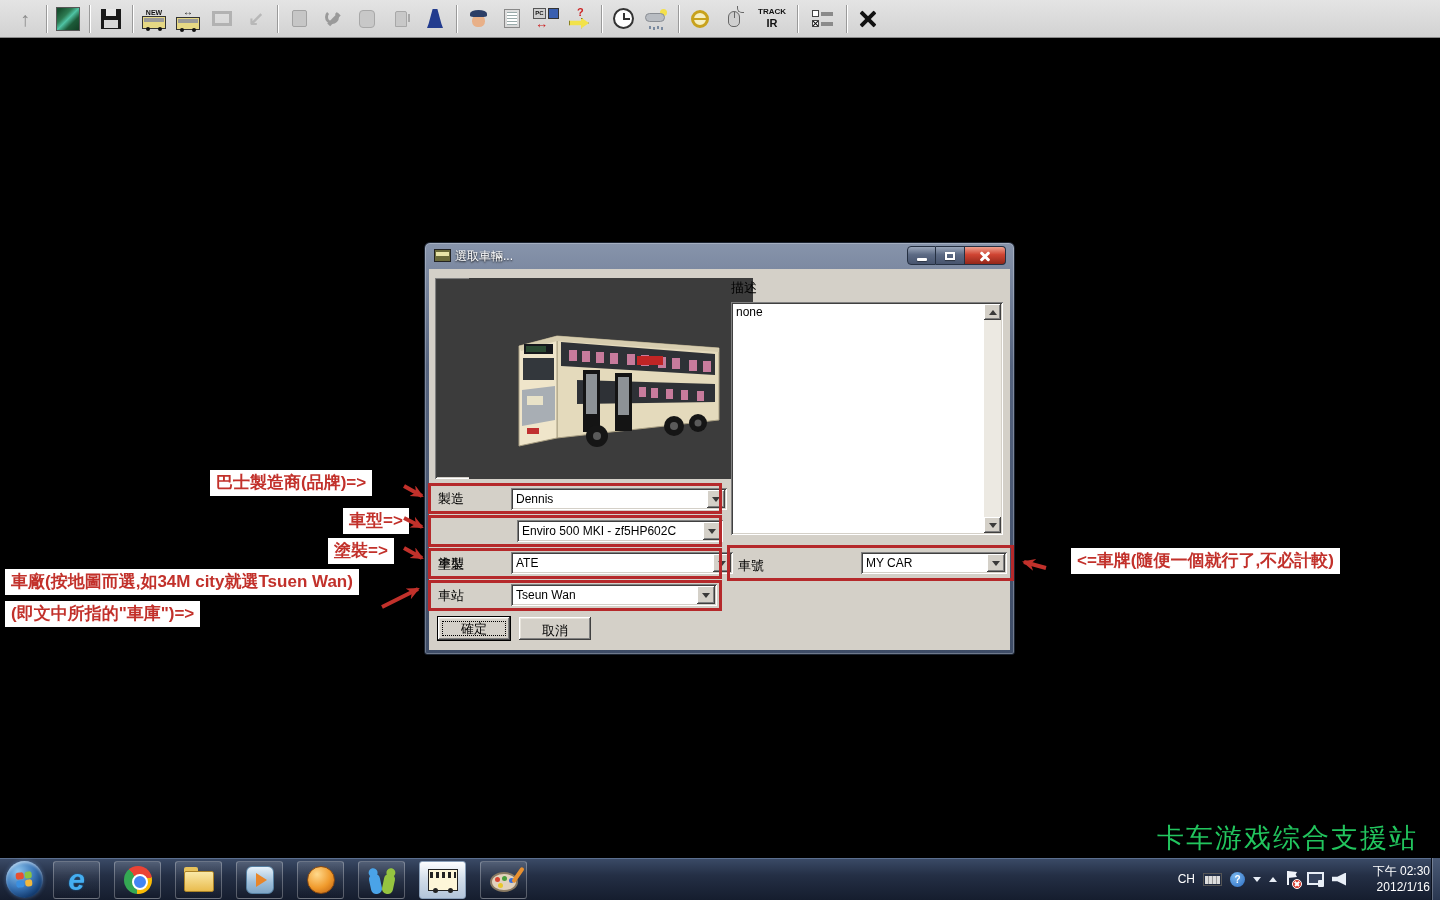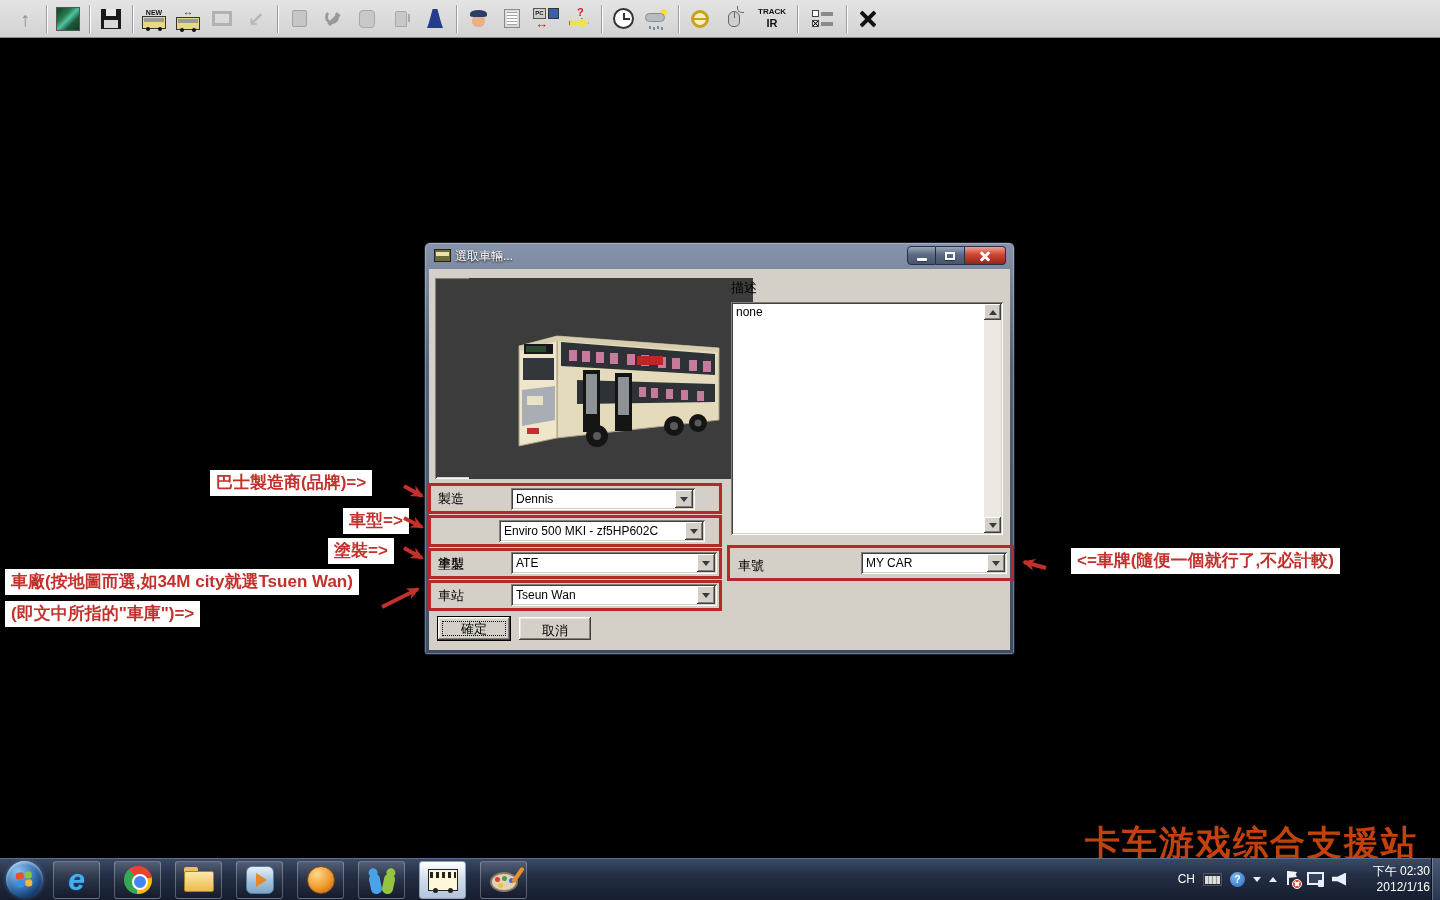--- a/index.html
+++ b/index.html
@@ -117,21 +117,21 @@
   .focusdots { position:absolute; left:4px; right:4px; top:4px; bottom:4px; border:1px dotted #000; }
 
   .redbox { position:absolute; border:3px solid #b5292b; pointer-events:none; }
 
   
   .ann { position:absolute; background:#fff; color:#c2312b; font-weight:bold; font-size:17px;
     line-height:1.3; padding:2px 6px; white-space:nowrap; z-index:4; }
   #arrows { position:absolute; left:0; top:0; width:1440px; height:900px; pointer-events:none; z-index:5; }
 
   
-  .wm1 { position:absolute; right:22px; top:820px; color:#c2410c; font-size:35px; font-weight:bold; letter-spacing:2px; z-index:3; }
+  .wm1 { position:absolute; right:22px; top:820px; color:#22c55e; font-size:27px; font-weight:normal; letter-spacing:2px; z-index:3; }
   .wm2 { position:absolute; right:30px; top:848px; color:rgba(138,148,164,.8); font-size:29px; font-weight:bold;
     font-style:italic; z-index:20; pointer-events:none; }
 
   
   .taskbar { position:absolute; left:0; top:858px; width:1440px; height:42px;
     background:linear-gradient(#3a4a66,#242f45 40%,#151d2e); border-top:1px solid #5b6f8f; z-index:10;
     display:flex; align-items:center; }
   .orb { position:relative; width:37px; height:37px; margin:0 10px 0 6px; border-radius:50%;
     background:radial-gradient(circle at 32% 28%, #8cc4ee, #3a76b8 45%, #123a6e 75%, #071d3e);
     box-shadow:inset 0 2px 3px rgba(255,255,255,.5), 0 0 4px rgba(120,180,255,.4); }
@@ -387,37 +387,37 @@
           <div class="sbtn" style="top:0;">
               <span class="tri-up"></span>
             </div>
           <div class="sbtn" style="bottom:0;">
               <span class="tri-dn"></span>
             </div>
         </div>
       </div>
 
       <div class="fld-label" style="left:9px; top:221px;">製造</div>
-      <div class="combo sunken" style="left:82px; top:219px; width:184px;">
+      <div class="combo sunken" style="left:82px; top:219px; width:216px;">
         <span class="val">Dennis</span>
         <span class="drop">
             <span class="tri-dn"></span>
           </span>
       </div>
 
       <div class="fld-label" style="left:9px; top:254px;margin-top:32px;">車型</div>
-      <div class="combo sunken" style="left:70px; top:251px; width:206px;">
+      <div class="combo sunken" style="left:88px; top:251px; width:206px;">
         <span class="val">Enviro 500 MKI - zf5HP602C</span>
         <span class="drop">
             <span class="tri-dn"></span>
           </span>
       </div>
 
       <div class="fld-label" style="left:9px; top:286px;">塗裝</div>
-      <div class="combo sunken" style="left:82px; top:283px; width:206px;">
+      <div class="combo sunken" style="left:82px; top:283px; width:222px;">
         <span class="val">ATE</span>
         <span class="drop">
             <span class="tri-dn"></span>
           </span>
       </div>
 
       <div class="fld-label" style="left:9px; top:318px;">車站</div>
       <div class="combo sunken" style="left:82px; top:315px; width:206px;">
         <span class="val">Tseun Wan</span>
         <span class="drop">

